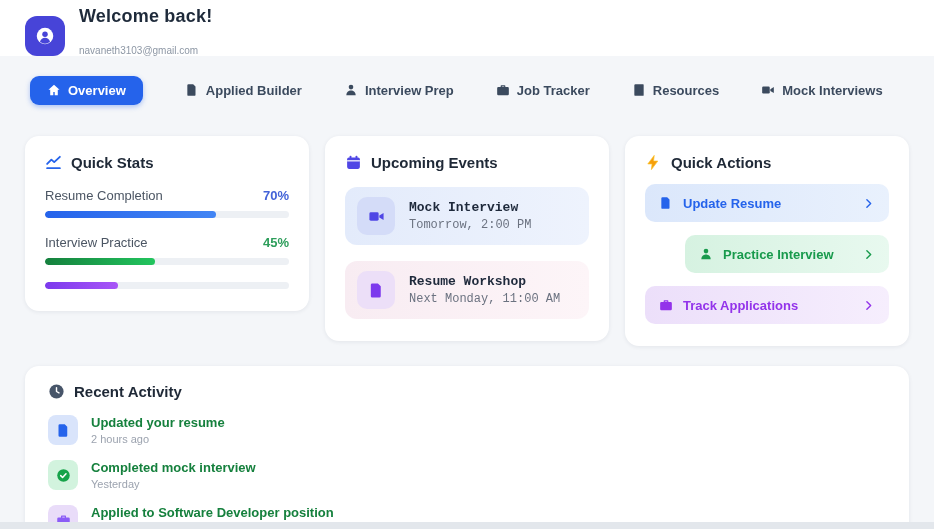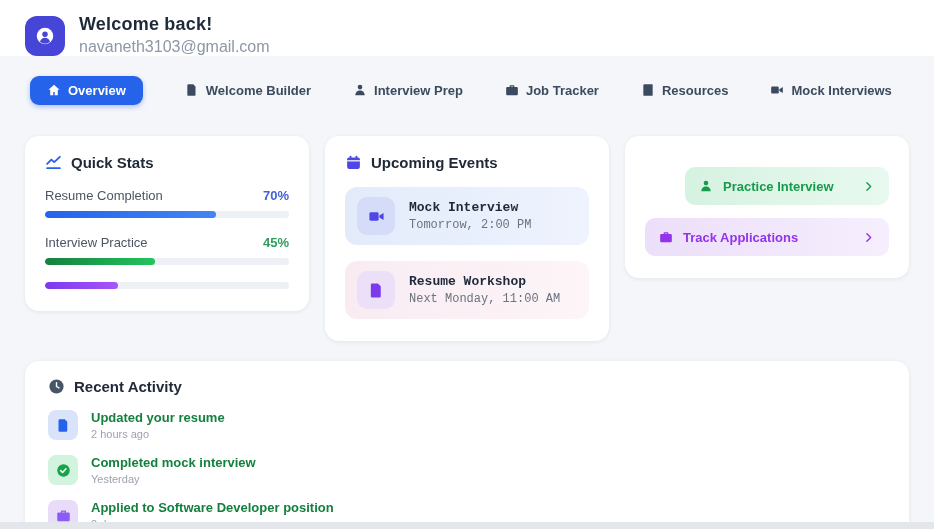--- a/index.html
+++ b/index.html
@@ -16,21 +16,21 @@
     display:flex; align-items:flex-end;
     padding-left:25px;
   }
   .avatar {
     width:40px; height:40px; border-radius:12px;
     background:#4744d8;
     display:flex; align-items:center; justify-content:center;
     margin-right:14px;
   }
   .hdr-text .title { font-size:18px; font-weight:bold; color:#1e2a3a; letter-spacing:.2px; }
-  .hdr-text .email { font-size:16px; color:#8d97a5; margin-top:3px; }
+  .hdr-text .email { font-size:10px; color:#8d97a5; margin-top:18px; }
 
   
   .tabbar {
     display:flex; align-items:center; gap:42px;
     padding:0 30px; margin-top:21px; height:26px;
   }
   .tab {
     display:flex; align-items:center; gap:7px;
     font-size:13px; font-weight:600; color:#3b4a5e;
     cursor:pointer; white-space:nowrap;
@@ -148,21 +148,21 @@
   <div class="tab active">
     <svg viewBox="0 0 24 24">
         <path d="M12 3 2.5 11.5h3V21h5.3v-5.4h2.4V21h5.3v-9.5h3z"></path>
       </svg>
     <span>Overview</span>
   </div>
   <div class="tab">
     <svg viewBox="0 0 24 24">
         <path d="M6 2h8l4 4v14a2 2 0 0 1-2 2H6a2 2 0 0 1-2-2V4a2 2 0 0 1 2-2zm2 9h8v1.6H8zm0 4h8v1.6H8z"></path>
       </svg>
-    <span>Welcome Builder</span>
+    <span>Applied Builder</span>
   </div>
   <div class="tab">
     <svg viewBox="0 0 24 24">
         <circle cx="12" cy="7" r="4"></circle>
         <path d="M4 21c0-4.4 3.6-8 8-8s8 3.6 8 8z"></path>
       </svg>
     <span>Interview Prep</span>
   </div>
   <div class="tab">
     <svg viewBox="0 0 24 24">
@@ -254,21 +254,37 @@
           </svg>
       </div>
       <div>
         <div class="ev-name">Resume Workshop</div>
         <div class="ev-time">Next Monday, 11:00 AM</div>
       </div>
     </div>
   </div>
 
   <div class="card">
-
+    <div class="card-title">
+      <svg viewBox="0 0 24 24">
+        <path d="M13 2 4 14h6l-1 8 9-12h-6z" fill="#f59e0b" stroke="#fbbf24" stroke-width="1"></path>
+      </svg>
+      <span>Quick Actions</span>
+    </div>
+
+    <div class="action a-blue">
+      <svg class="ic" viewBox="0 0 24 24" fill="#2563eb">
+          <path d="M6 2h8l4 4v14a2 2 0 0 1-2 2H6a2 2 0 0 1-2-2V4a2 2 0 0 1 2-2zm2 9h8v1.6H8zm0 4h8v1.6H8z"></path>
+        </svg>
+      <span>Update Resume</span>
+      <span class="spacer"></span>
+      <svg class="chev" viewBox="0 0 24 24">
+          <path d="M9 5l7 7-7 7" fill="none" stroke="#2563eb" stroke-width="2.6" stroke-linecap="round" stroke-linejoin="round"></path>
+        </svg>
+    </div>
 
     <div class="action a-green">
       <svg class="ic" viewBox="0 0 24 24" fill="#189a4c">
           <circle cx="12" cy="7" r="4"></circle>
           <path d="M4 21c0-4.4 3.6-8 8-8s8 3.6 8 8z"></path>
         </svg>
       <span>Practice Interview</span>
       <span class="spacer"></span>
       <svg class="chev" viewBox="0 0 24 24">
           <path d="M9 5l7 7-7 7" fill="none" stroke="#189a4c" stroke-width="2.6" stroke-linecap="round" stroke-linejoin="round"></path>

